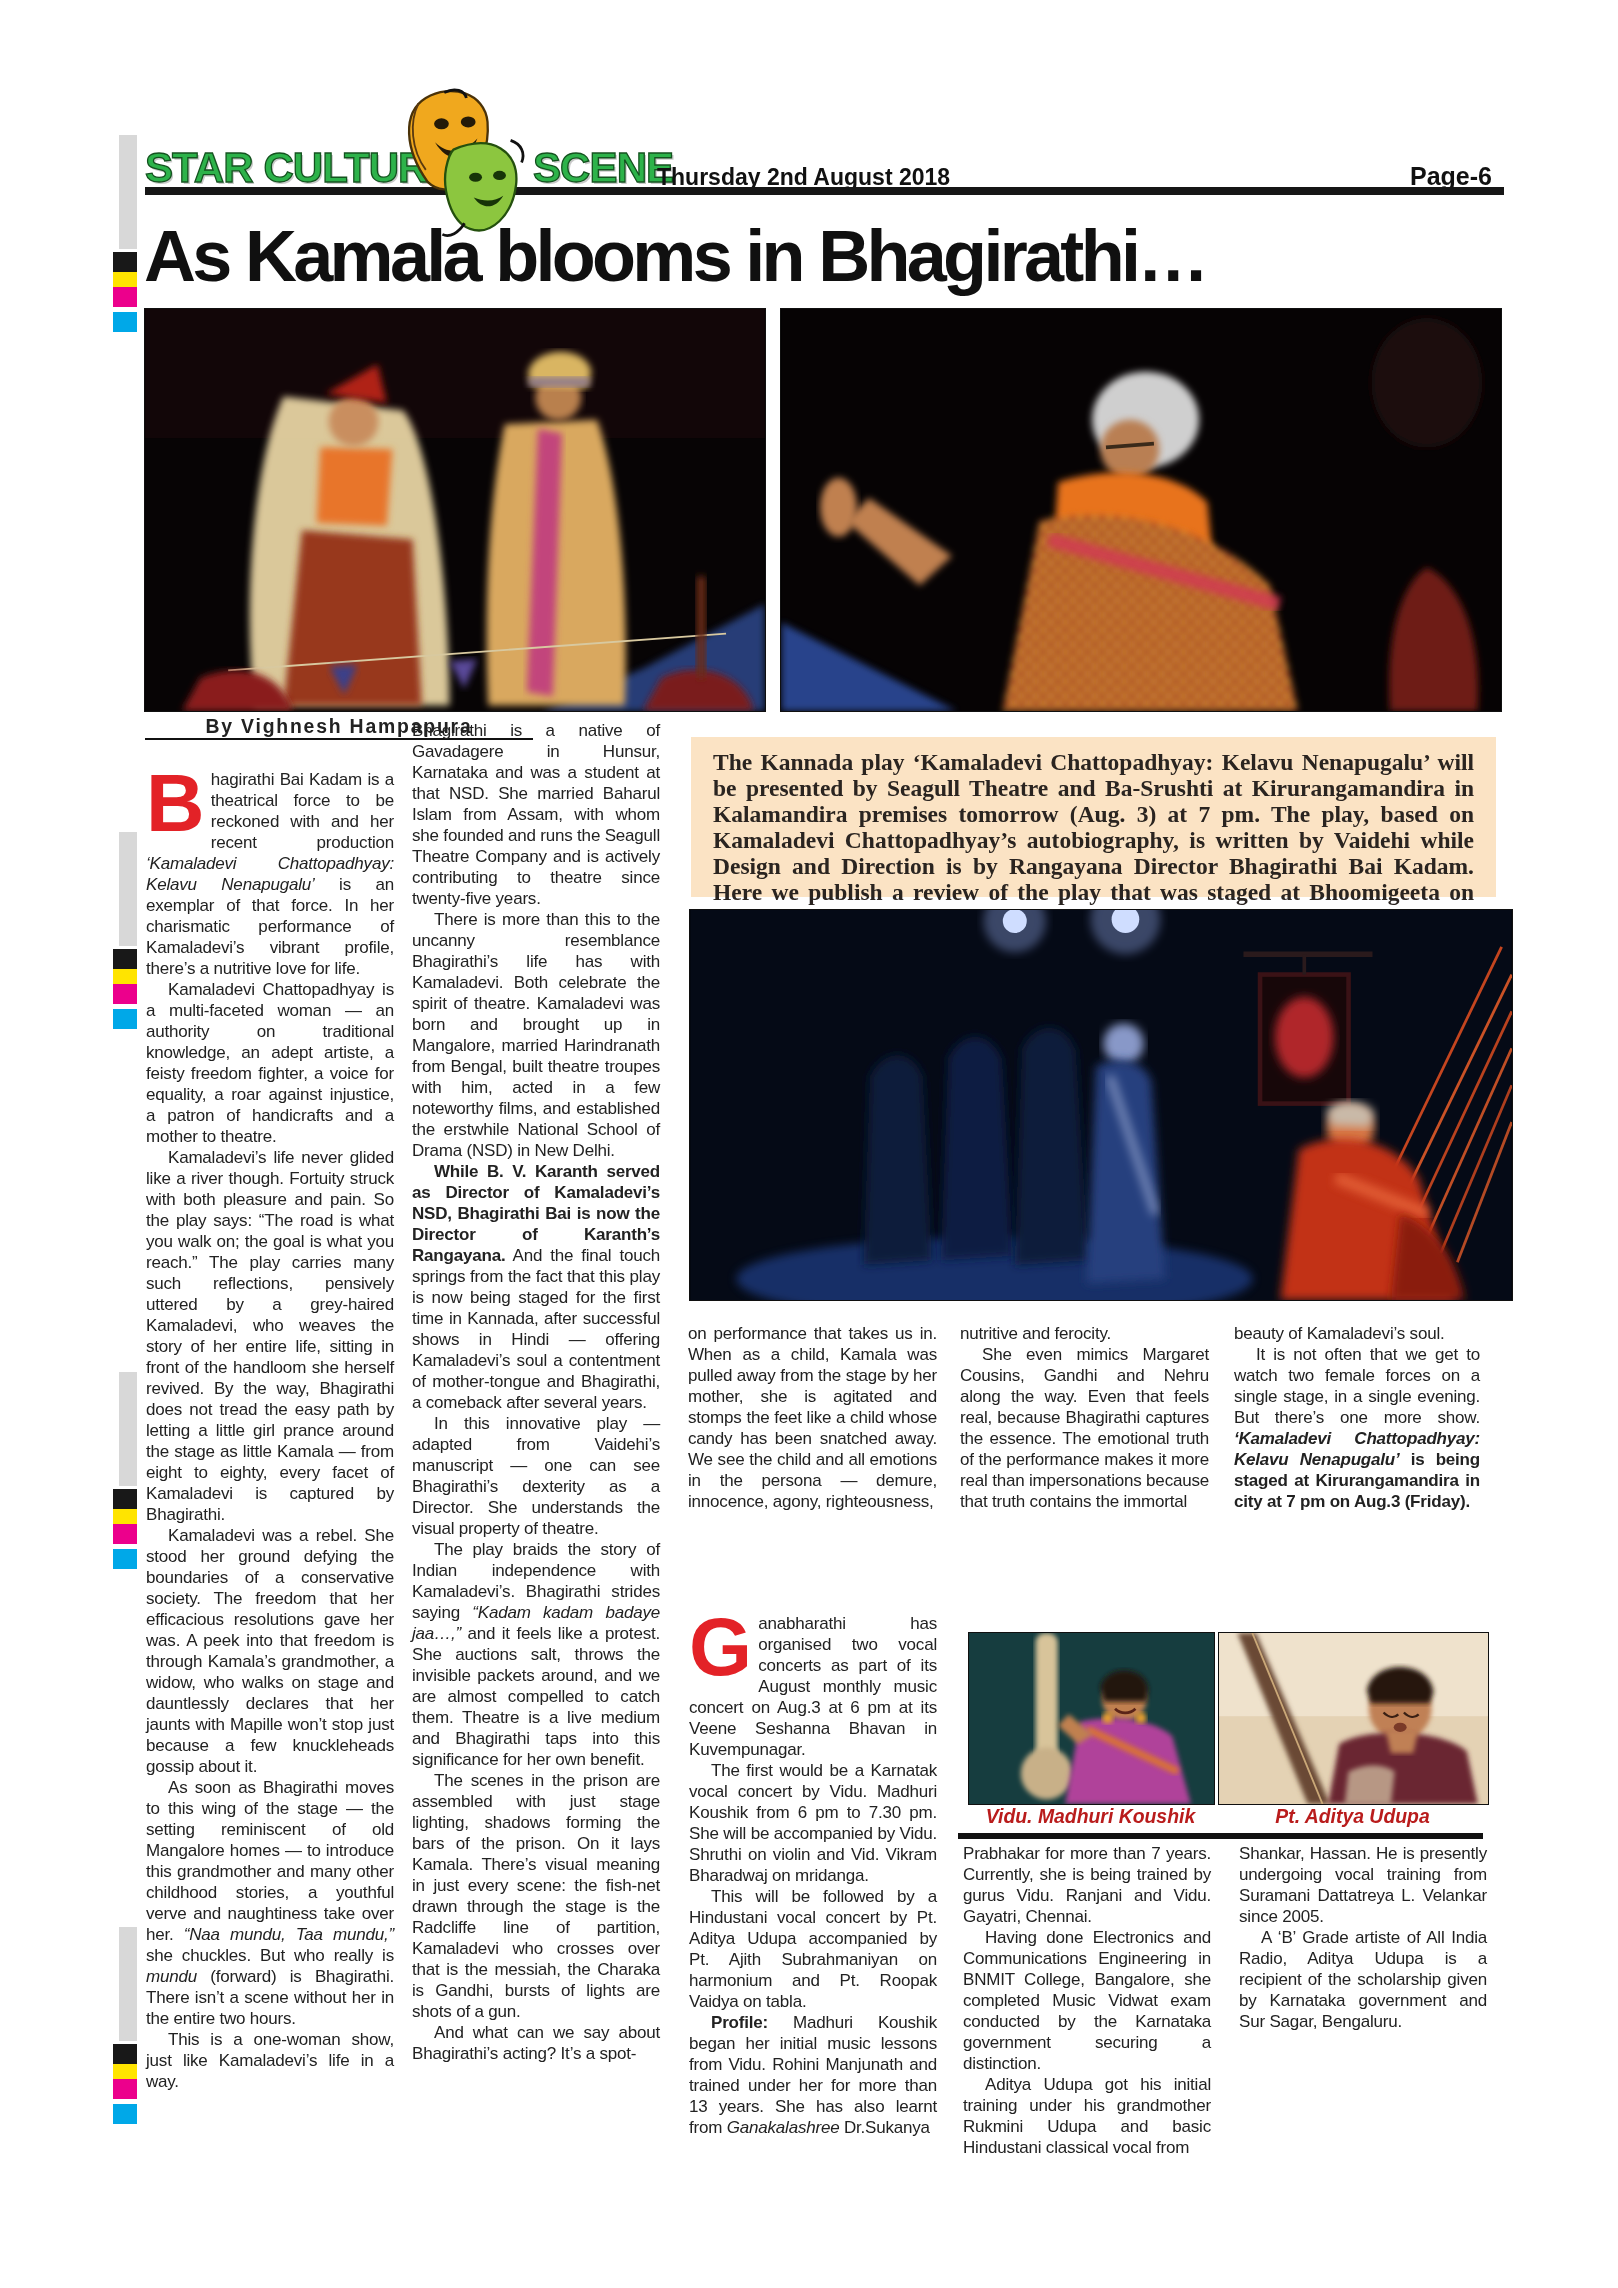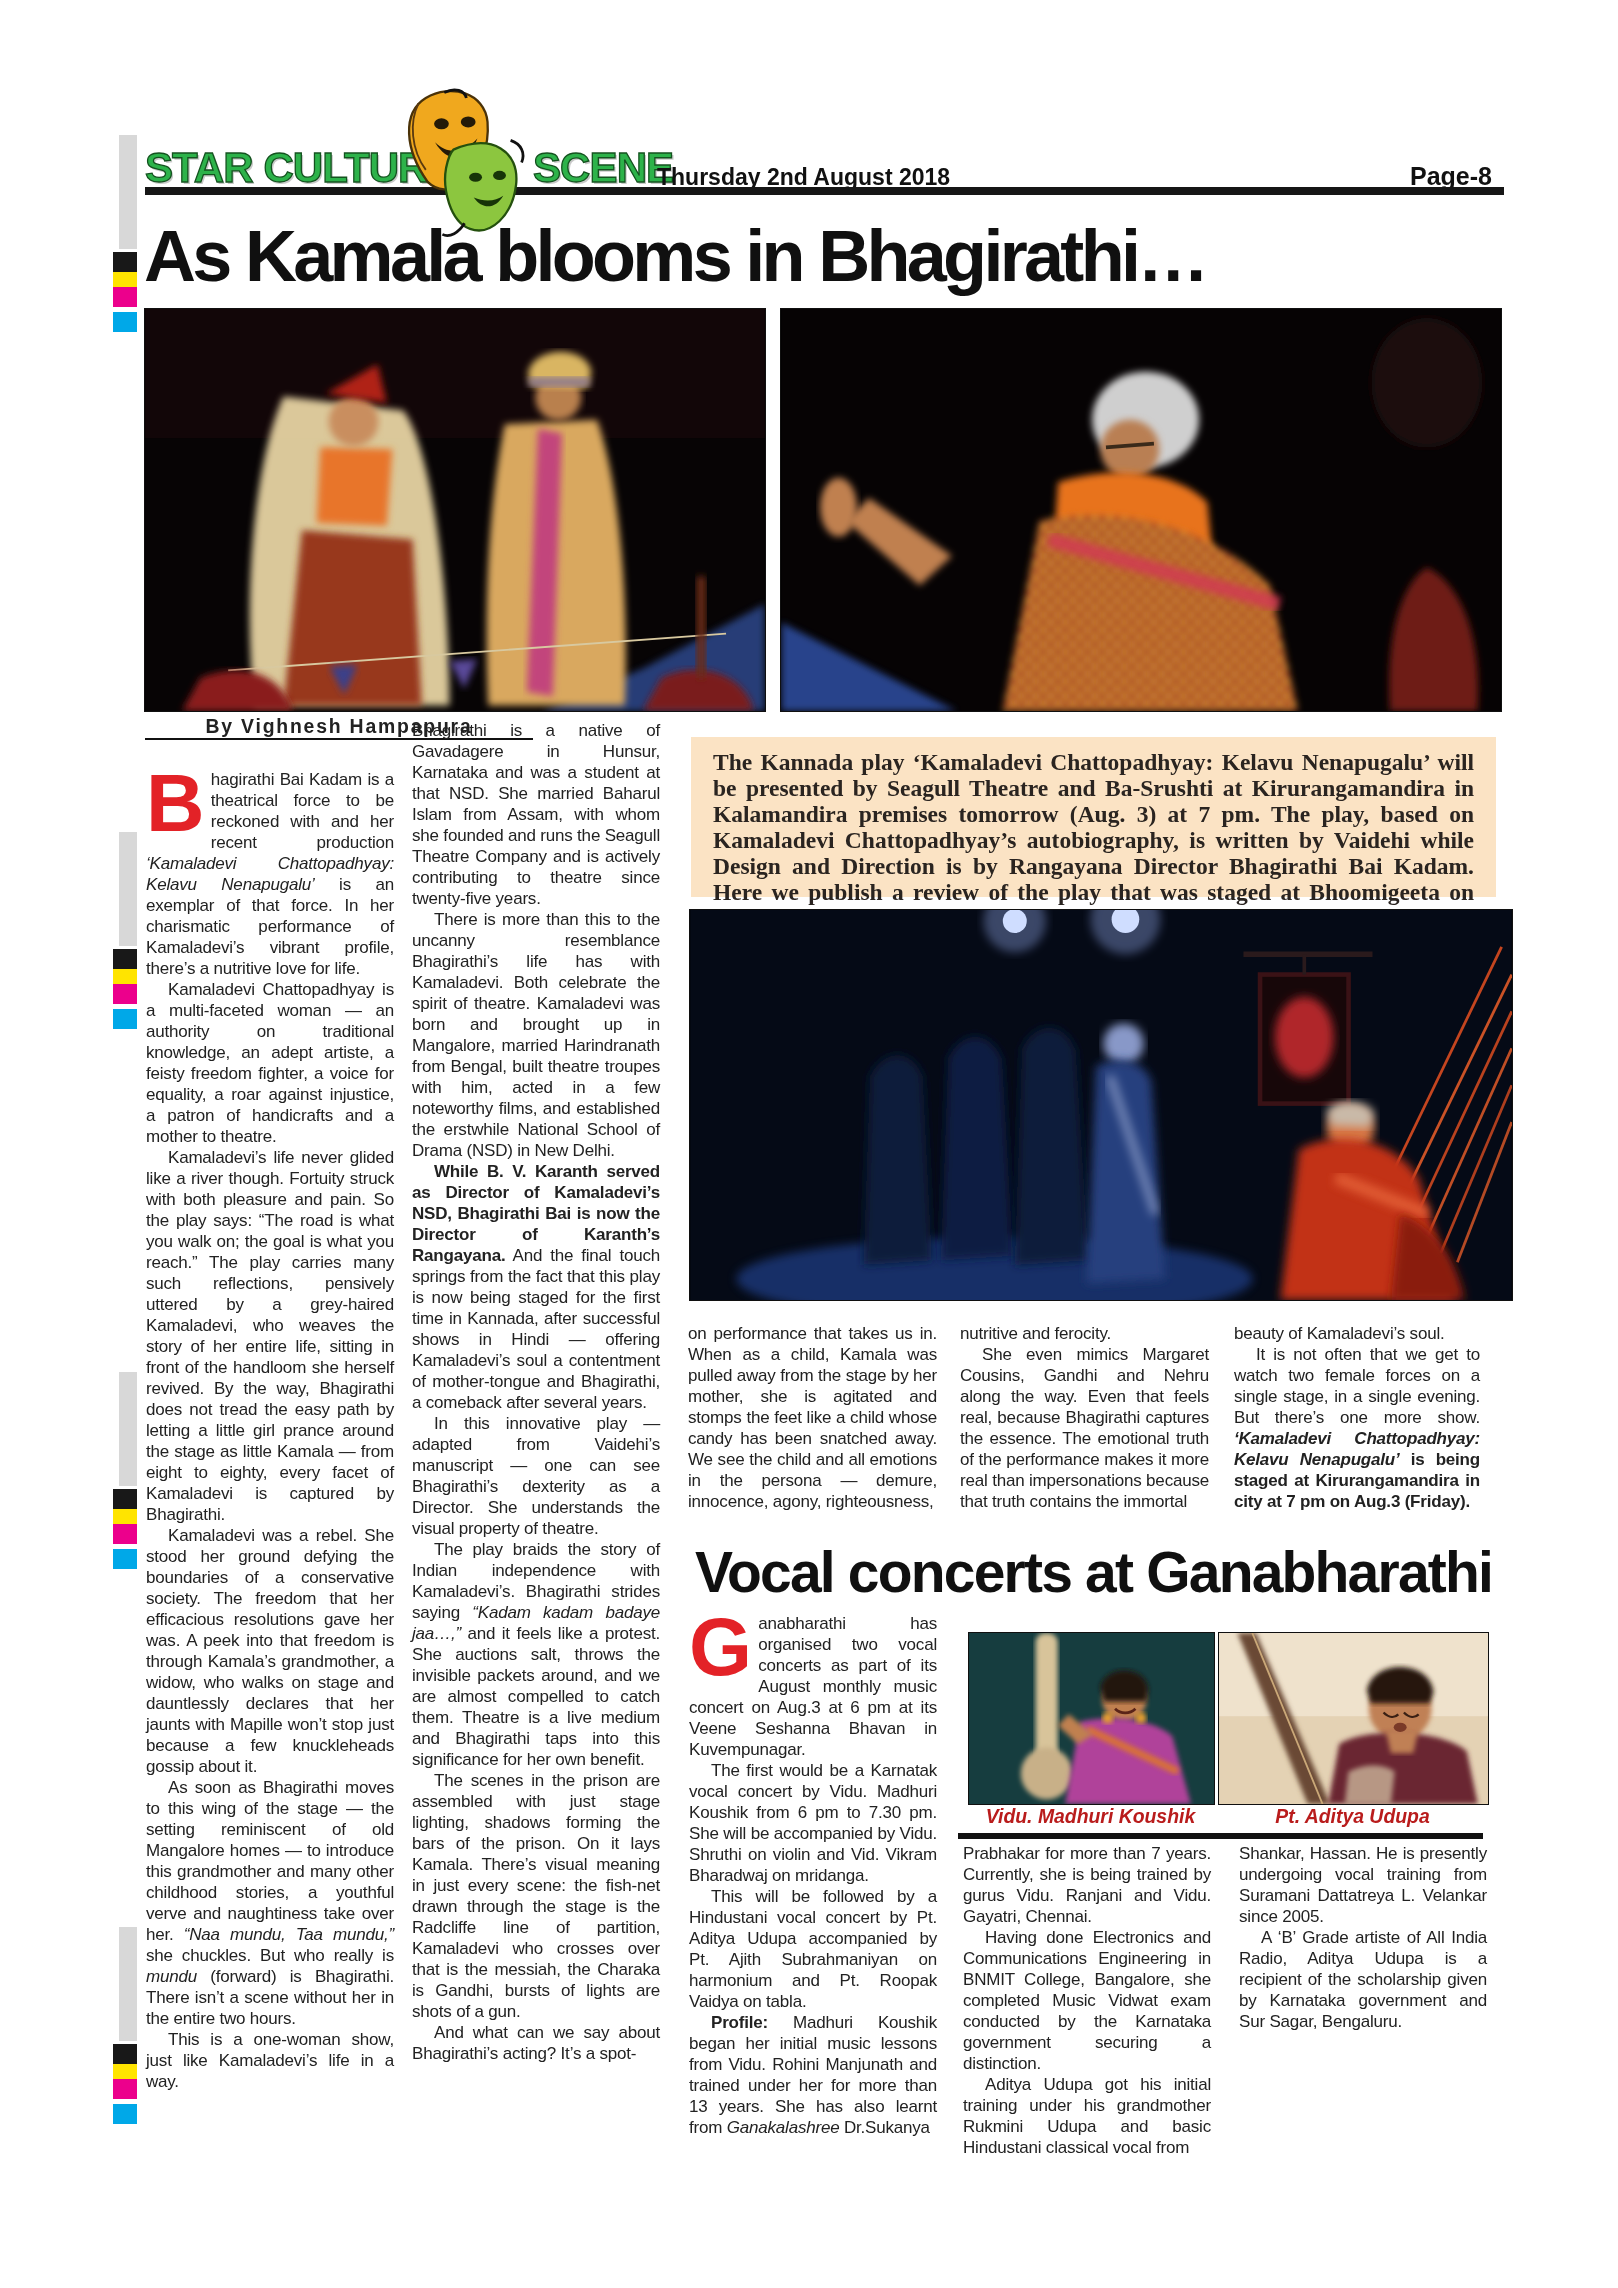--- a/index.html
+++ b/index.html
@@ -103,21 +103,21 @@
     <path d="M58,70 C100,52 130,72 126,108 C122,142 98,164 76,156 C54,148 46,112 50,90 C52,80 54,74 58,70 Z" fill="#8cc63f" stroke="#24500e" stroke-width="2.5"></path>
     <ellipse cx="82" cy="100" rx="7" ry="5" fill="#173408"></ellipse>
     <ellipse cx="108" cy="98" rx="7" ry="5" fill="#173408"></ellipse>
     <path d="M80,122 C90,136 104,134 112,120 C104,126 92,127 80,122 Z" fill="#173408"></path>
     <path d="M48,8 C60,2 70,6 72,14" fill="none" stroke="#111" stroke-width="3"></path>
     <path d="M120,60 C132,64 136,74 132,84" fill="none" stroke="#111" stroke-width="3"></path>
     <path d="M70,150 C64,160 54,166 46,162" fill="none" stroke="#111" stroke-width="3"></path>
   </svg>
 
   <span class="hdr-date">Thursday 2nd August 2018</span>
-  <span class="hdr-page">Page-8</span>
+  <span class="hdr-page">Page-6</span>
   <div class="hdr-rule"></div>
 
   <div class="headline">As Kamala blooms in Bhagirathi…</div>
 
   <div class="photo" style="left:144px;top:308px">
     <svg width="620" height="402" viewBox="0 0 672 436">
       <defs>
           <filter id="b1">
             <feGaussianBlur stdDeviation="4"></feGaussianBlur>
           </filter>
@@ -239,21 +239,20 @@
     </div>
   <div class="body-col" style="left:960px;top:1323px;width:249px">
       <p><span class="seg-n">nutritive and ferocity.</span></p>
       <p><span class="seg-n">She even mimics Margaret Cousins, Gandhi and Nehru along the way. Even that feels real, because Bhagirathi captures the essence. The emotional truth of the performance makes it more real than impersonations because that truth contains the immortal</span></p>
     </div>
   <div class="body-col" style="left:1234px;top:1323px;width:246px">
       <p><span class="seg-n">beauty of Kamaladevi’s soul.</span></p>
       <p><span class="seg-n">It is not often that we get to watch two female forces on a single stage, in a single evening. But there’s one more show. </span><span class="seg-bi">‘Kamaladevi Chattopadhyay: Kelavu Nenapugalu’</span><span class="seg-b"> is being staged at Kirurangamandira in city at 7 pm on Aug.3 (Friday).</span></p>
     </div>
 
-  <div class="vocal-headline">Vocal concerts at Ganabharathi</div>
 
   <div class="body-col" style="left:689px;top:1613px;width:248px">
       <p><span class="seg-dropcap">G</span><span class="seg-n">anabharathi has organised two vocal concerts as part of its August monthly music concert on Aug.3 at 6 pm at its Veene Seshanna Bhavan in Kuvempunagar.</span></p>
       <p><span class="seg-n">The first would be a Karnatak vocal concert by Vidu. Madhuri Koushik from 6 pm to 7.30 pm. She will be accompanied by Vidu. Shruthi on violin and Vid. Vikram Bharadwaj on mridanga.</span></p>
       <p><span class="seg-n">This will be followed by a Hindustani vocal concert by Pt. Aditya Udupa accompanied by Pt. Ajith Subrahmaniyan on harmonium and Pt. Roopak Vaidya on tabla.</span></p>
       <p><span class="seg-b">Profile:</span><span class="seg-n"> Madhuri Koushik began her initial music lessons from Vidu. Rohini Manjunath and trained under her for more than 13 years.  She has also learnt from </span><span class="seg-i">Ganakalashree</span><span class="seg-n"> Dr.Sukanya</span></p>
     </div>
 
   <div class="photo" style="left:968px;top:1632px">
     <svg width="245" height="171" viewBox="0 0 265 185">

